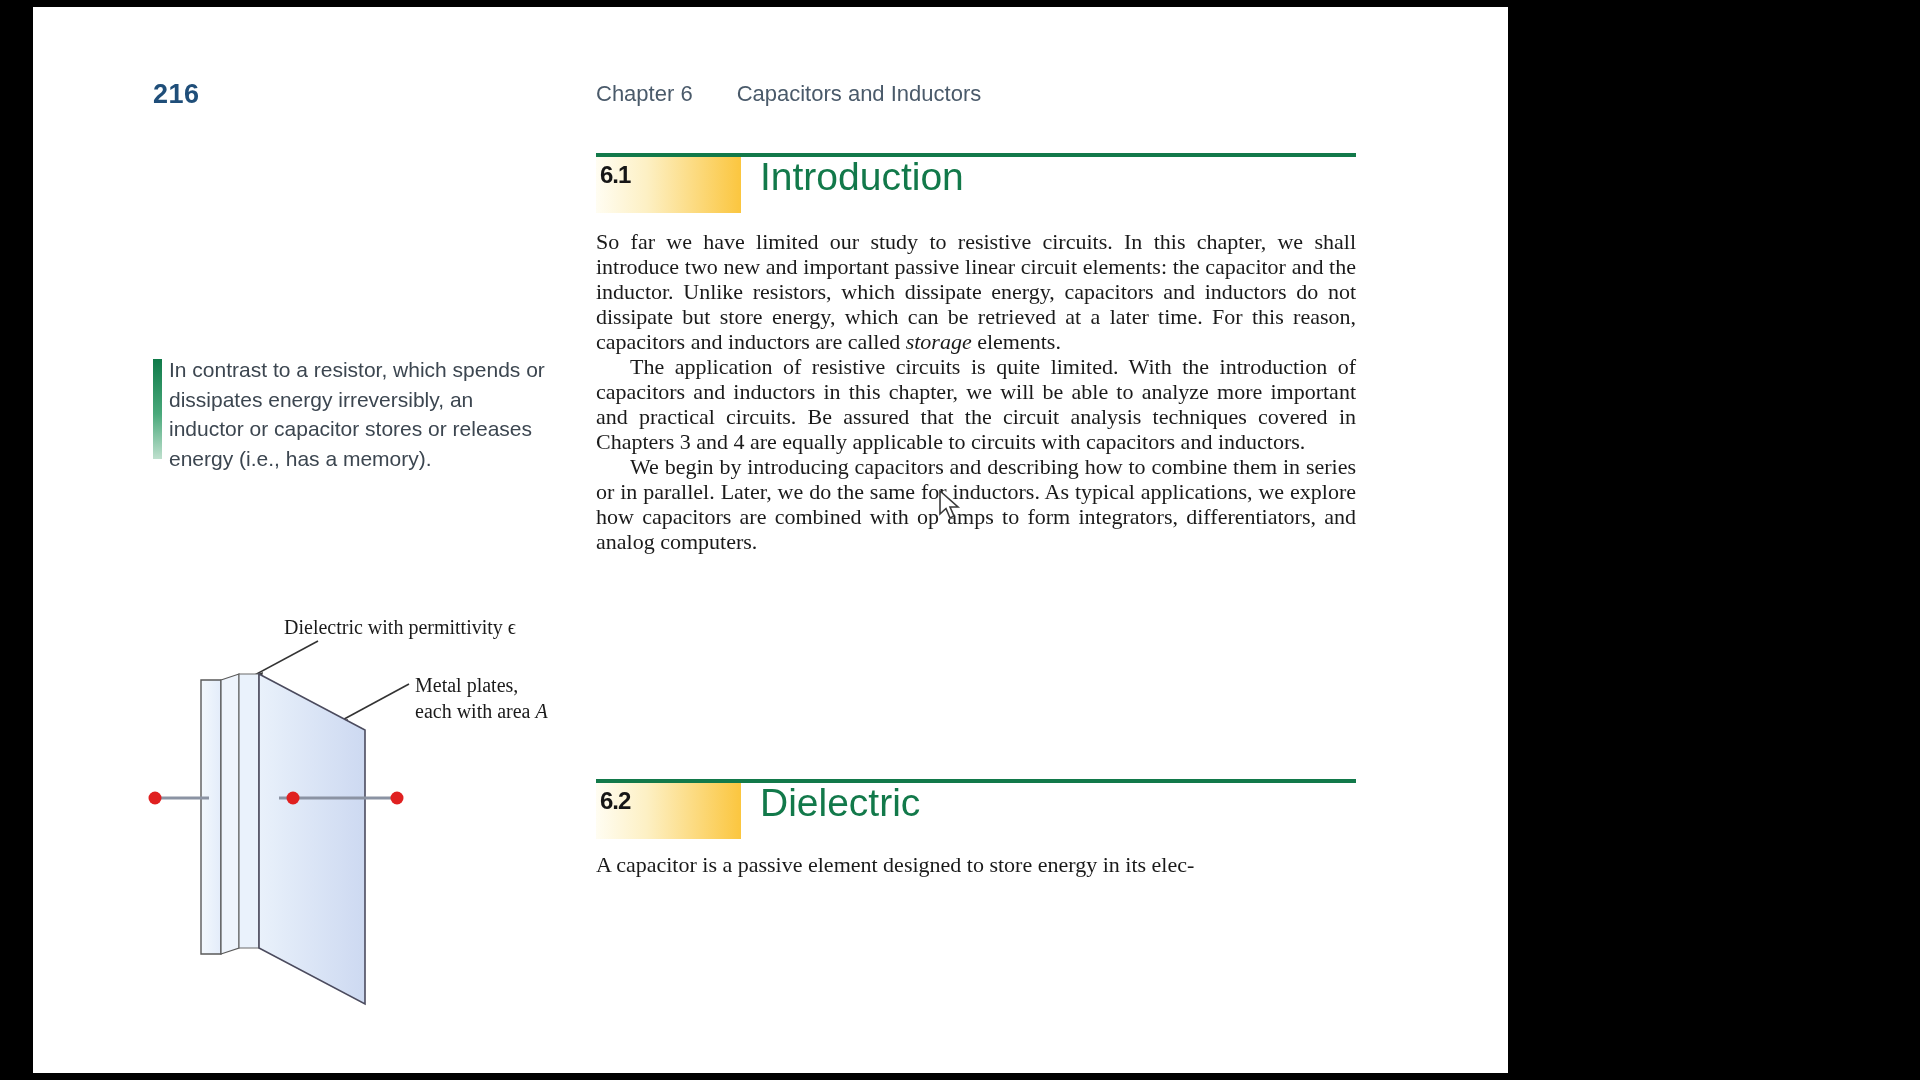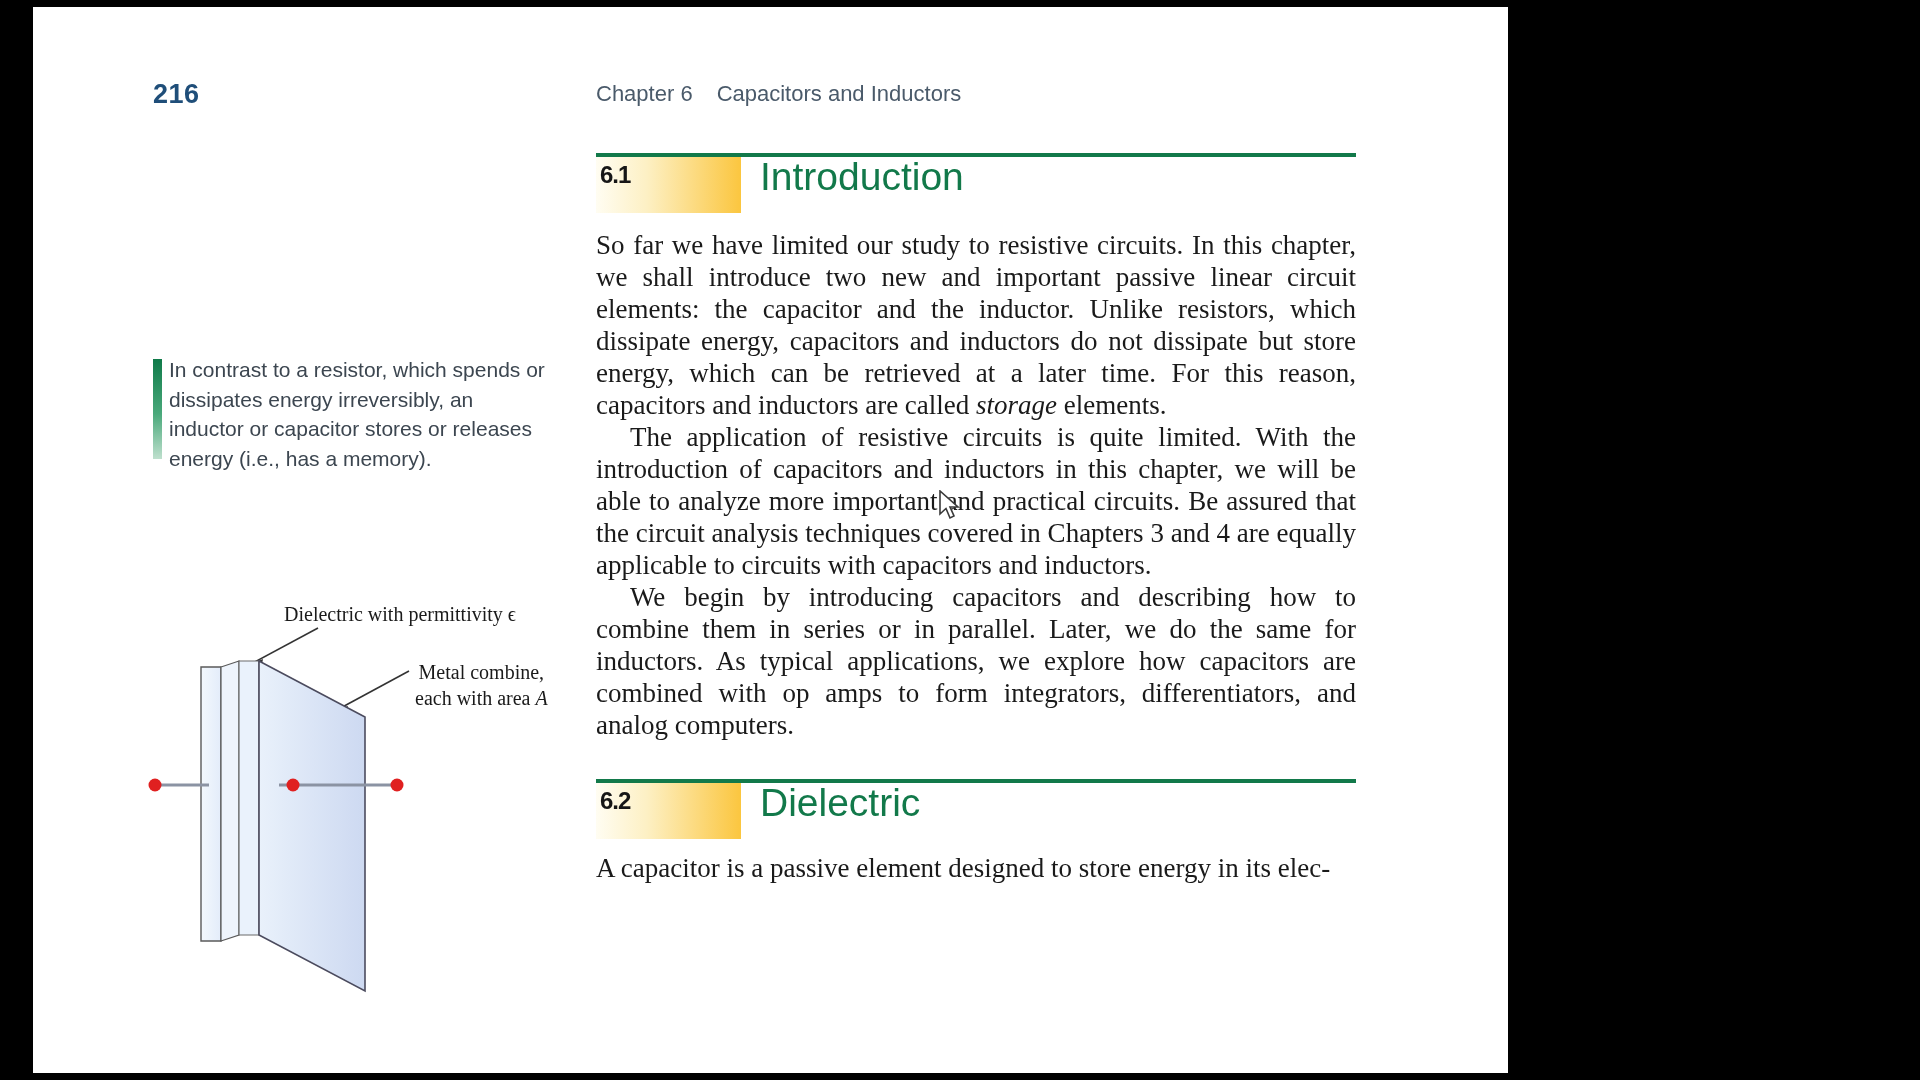--- a/index.html
+++ b/index.html
@@ -27,21 +27,21 @@
   
   #page-number {
     position: absolute; left: 120px; top: 72px;
     font-size: 27px; font-weight: bold; color: #1f4e79;
     letter-spacing: 0.5px;
   }
   #running-head {
     position: absolute; left: 563px; top: 74px;
     font-size: 22px; color: #4a5a6a; white-space: nowrap;
   }
-  #running-head .chap { margin-right: 24px; }
+  #running-head .chap { margin-right: 44px; }
 
   
   #main-col { position: absolute; left: 563px; top: 0; width: 760px; }
   #margin-col { position: absolute; left: 120px; top: 0; width: 400px; }
 
   
   .section-head { position: relative; height: 78px; }
   .rule {
     position: absolute; left: 0; top: 0; width: 760px; height: 4px;
     background: #12794a;
@@ -57,22 +57,22 @@
     letter-spacing: -1px;
   }
   .headtitle {
     position: absolute; left: 164px; top: 2px;
     font-size: 39px; color: #12794a; font-weight: normal;
   }
 
   
   .body-text {
     font-family: "Liberation Serif", serif;
-    font-size: 27px;
-    line-height: 32px;
+    font-size: 22px;
+    line-height: 25px;
     color: #1a1a1a;
     text-align: justify;
     text-justify: inter-word;
   }
   .body-text p { margin: 0; }
   .body-text p.indent { text-indent: 34px; }
   .body-text em { font-style: italic; }
 
   
   #margin-note {
@@ -82,21 +82,21 @@
   #margin-note-bar {
     position: absolute; left: 0; top: 4px;
     width: 9px; height: 100px;
     background: linear-gradient(to bottom, #0f7a49 0%, #4aa97b 55%, #bfe0ce 100%);
   }
   #margin-note-text {
     font-size: 21px; line-height: 29.5px; color: #3c4650;
   }
 
   
-  #figure { position: absolute; left: -40px; top: 578px; width: 470px; height: 420px; text-align: center; }
+  #figure { position: absolute; left: -40px; top: 591px; width: 470px; height: 420px; }
   #figure svg { display: block; }
   .fig-label {
     position: absolute;
     font-family: "Liberation Serif", serif;
     font-size: 20px; color: #1a1a1a; white-space: nowrap;
   }
   .fig-label i { font-style: italic; }
   #label-dielectric { left: 171px; top: 18px; }
   #label-plates     { left: 302px; top: 74px; line-height: 26px; }
 
@@ -168,21 +168,21 @@
             <line x1="166" y1="200" x2="284" y2="200" stroke="#8b93a3" stroke-width="3"></line>
             <circle cx="42" cy="200" r="6.5" fill="#e02020"></circle>
             <circle cx="180" cy="200" r="6.5" fill="#e02020"></circle>
             <circle cx="284" cy="200" r="6.5" fill="#e02020"></circle>
           </g>
         </svg>
 
         <div class="fig-label" id="label-dielectric">Dielectric with permittivity ϵ</div>
 
         <div class="fig-label" id="label-plates">
-          <div>Metal combine,</div>
+          <div>Metal plates,</div>
           <div><span>each with area </span><i>A</i></div>
         </div>
       </div>
     </div>
 
     <div id="main-col">
 
       <div class="section-head" style="position:absolute; left:0; top:146px;">
         <div class="rule"></div>
         <div class="numbox"></div>

